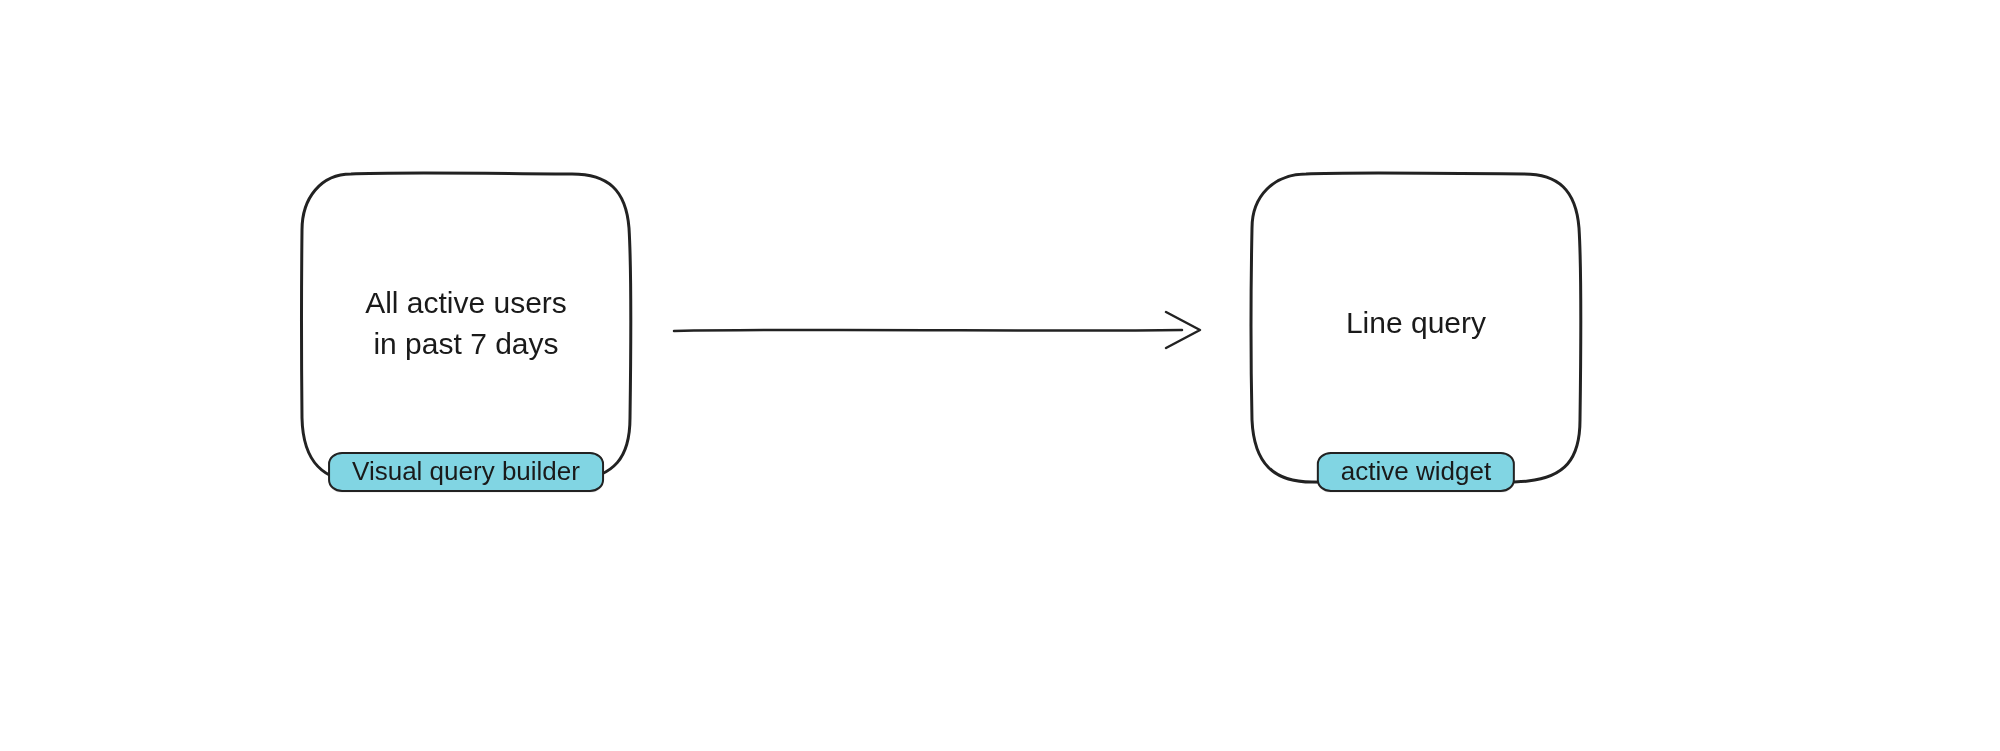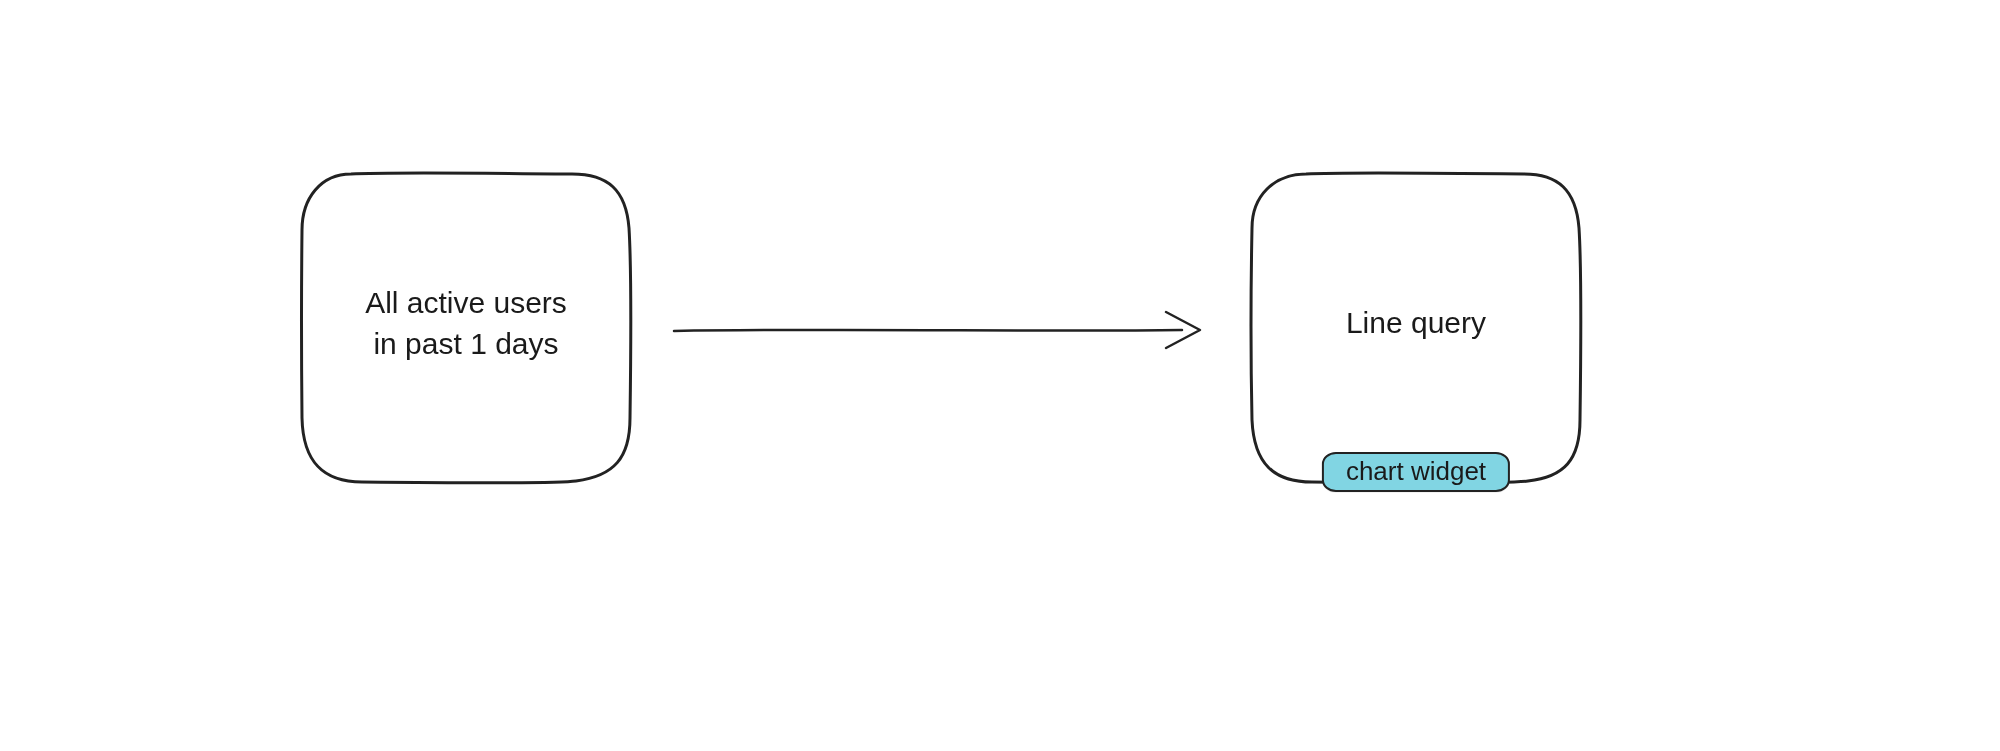--- a/index.html
+++ b/index.html
@@ -58,31 +58,32 @@
 </head>
 <body>
 
 <div class="stage">
 
   <div class="node" style="left:296px; top:168px; width:340px; height:320px;">
     <svg width="340" height="320" viewBox="0 0 340 320">
       <path d="M55 6 C 25 6 6 30 6 62 C 6 62 5 150 6 250 C 7 295 28 314 66 314 C 66 314 260 316 280 313 C 318 308 334 290 334 250 C 334 250 336 110 333 60 C 330 22 312 6 276 6 C 276 6 90 4 55 6 Z" fill="#ffffff" stroke="#222" stroke-width="3" stroke-linejoin="round" stroke-linecap="round"></path>
     </svg>
     <div class="node-label line2">All active users
-in past 1 days</div>
+in past 7 days</div>
+    <div class="tag">Visual query builder</div>
   </div>
 
   <div class="arrow" style="left:670px; top:300px; width:540px; height:60px;">
     <svg width="540" height="60" viewBox="0 0 540 60">
       <path d="M4 31 C 180 28 360 32 512 30" fill="none" stroke="#222" stroke-width="2.5" stroke-linecap="round"></path>
       <path d="M496 12 L 530 30 L 496 48" fill="none" stroke="#222" stroke-width="2.5" stroke-linecap="round" stroke-linejoin="round"></path>
     </svg>
   </div>
 
   <div class="node" style="left:1246px; top:168px; width:340px; height:320px;">
     <svg width="340" height="320" viewBox="0 0 340 320">
       <path d="M60 6 C 28 6 6 28 6 60 C 6 60 4 160 6 252 C 8 296 28 314 66 314 C 66 314 258 316 282 313 C 318 309 334 292 334 252 C 334 252 336 108 333 60 C 330 22 312 6 278 6 C 278 6 96 4 60 6 Z" fill="#ffffff" stroke="#222" stroke-width="3" stroke-linejoin="round" stroke-linecap="round"></path>
     </svg>
     <div class="node-label">Line query</div>
-    <div class="tag">chart widget</div>
+    <div class="tag">active widget</div>
   </div>
 
 </div>
 
 </body></html>

